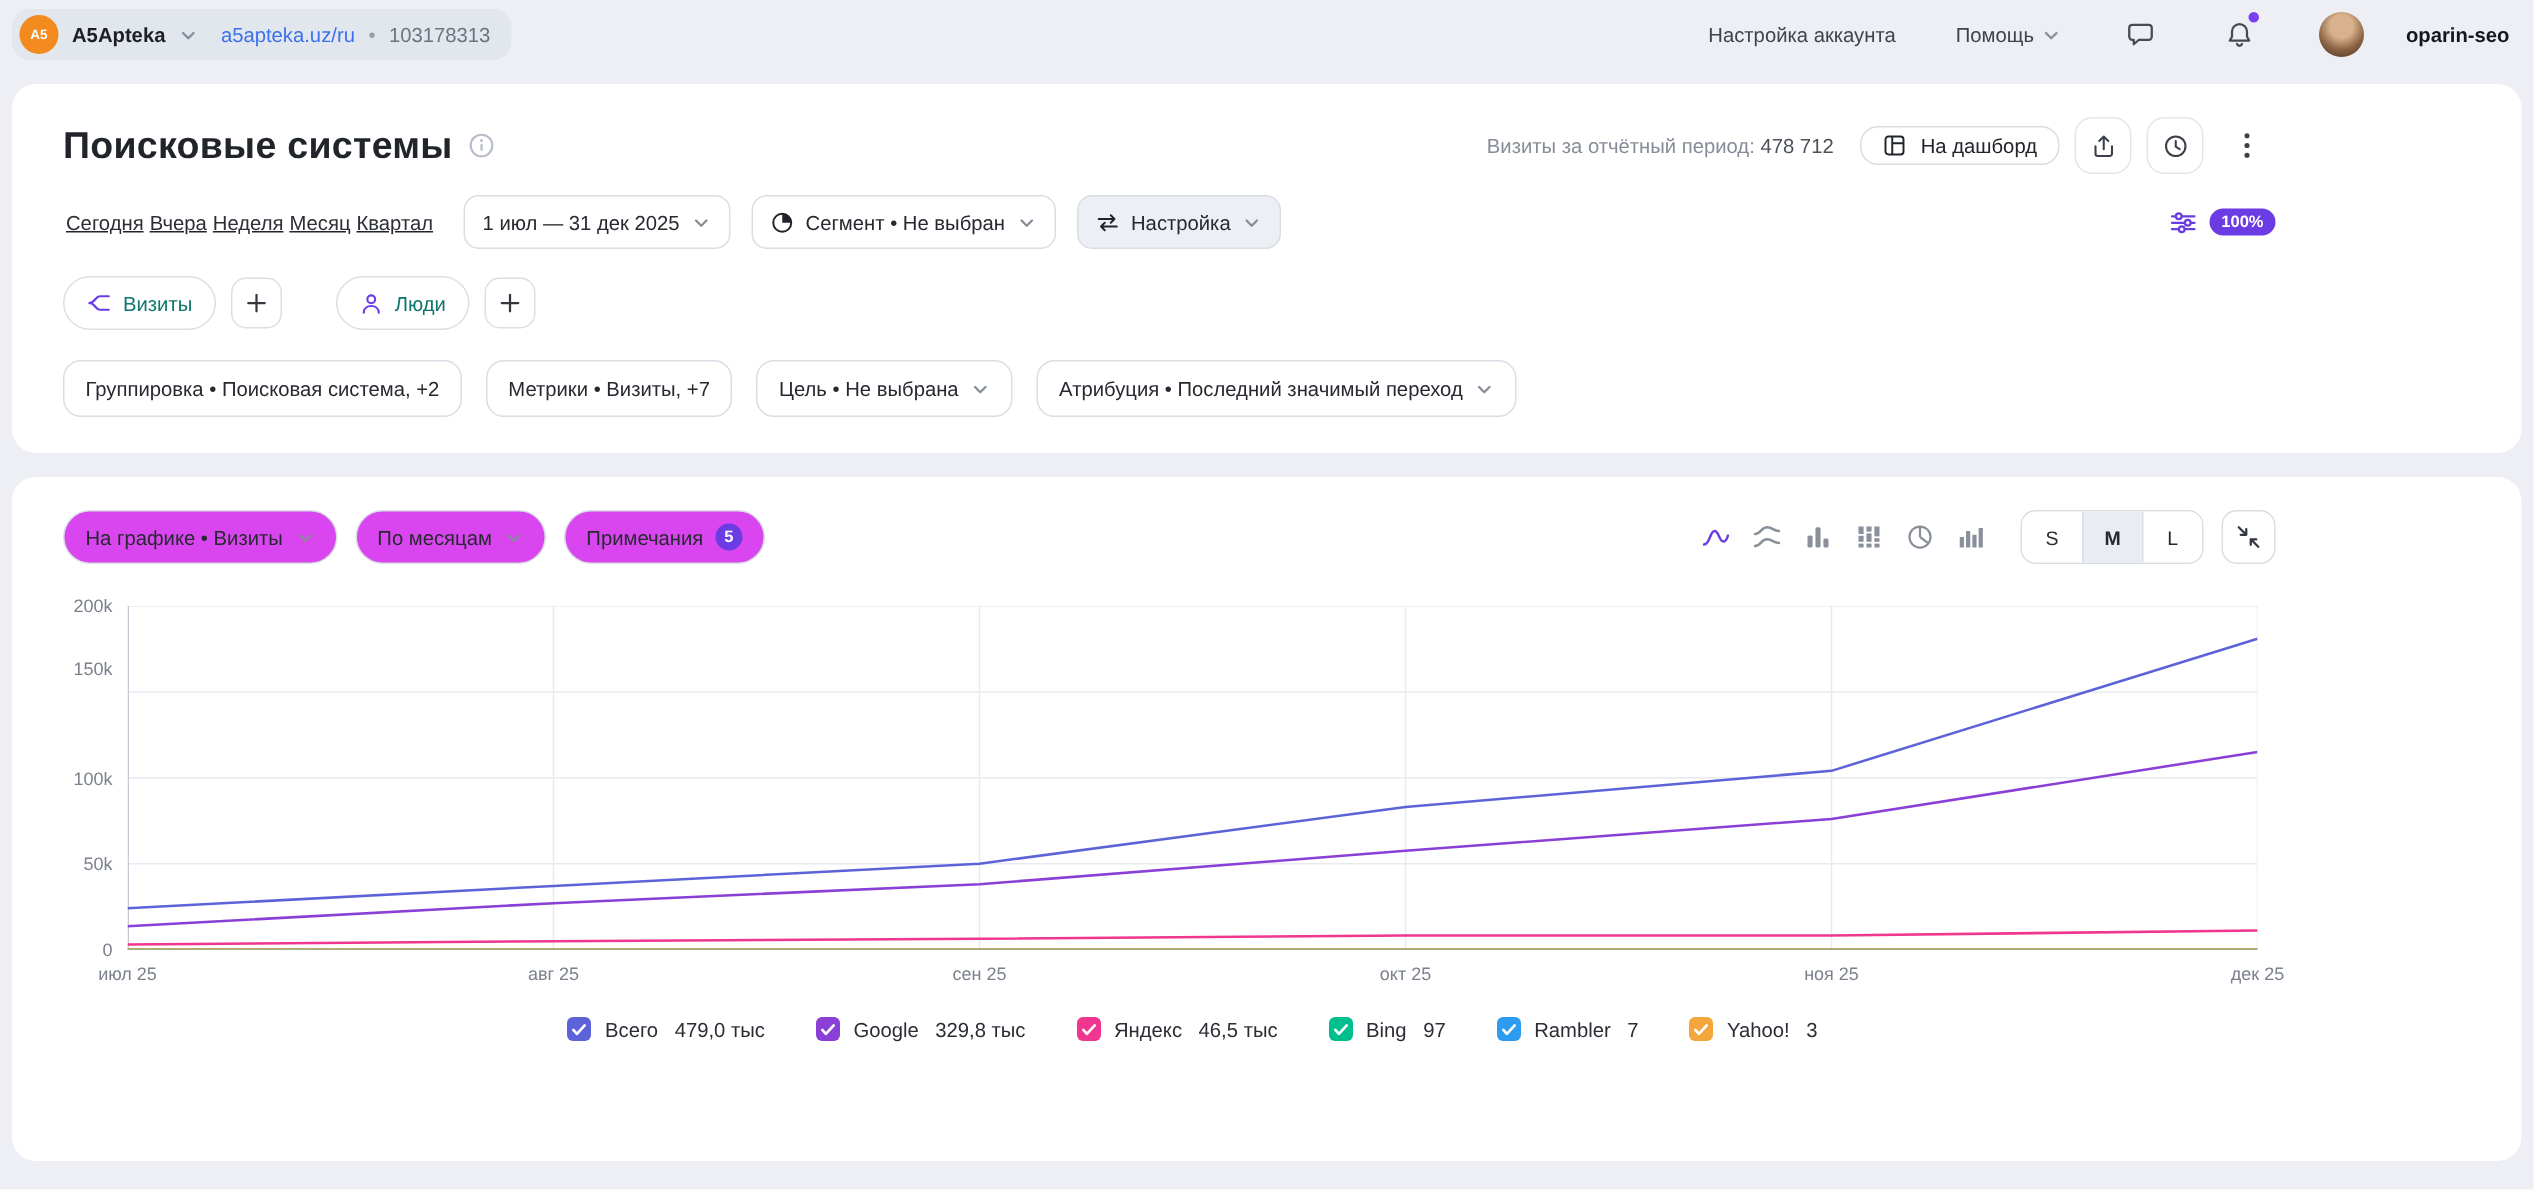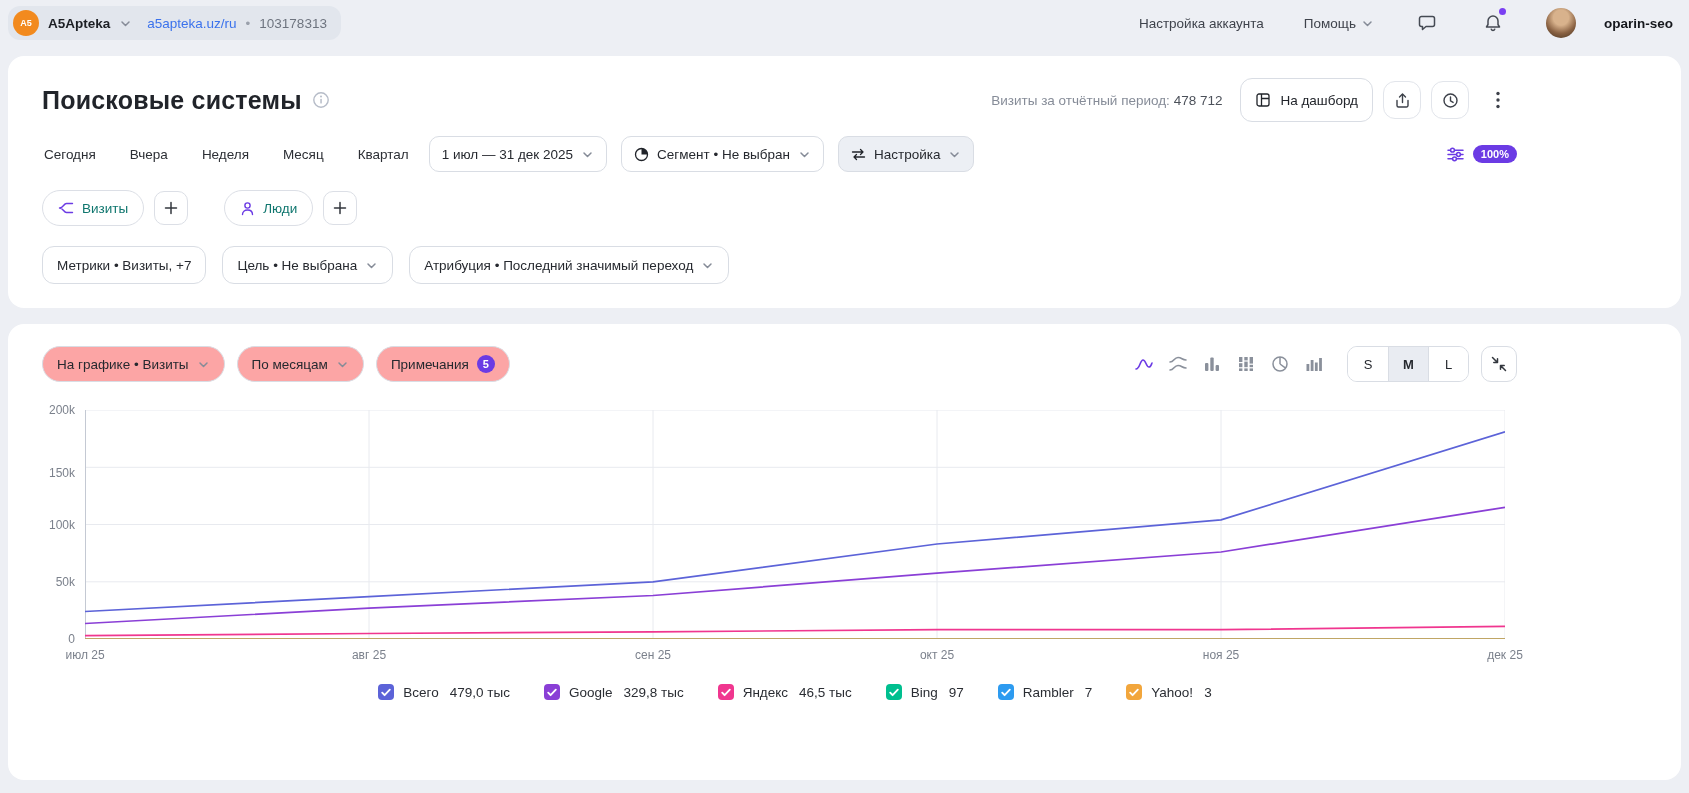--- a/index.html
+++ b/index.html
@@ -34,47 +34,47 @@
   .chart-card { margin-top:16px; padding:22px 34px 80px 34px; }
   .inset-r { margin-right:130px; }
 
   
   .title-row { display:flex; align-items:center; }
   .page-title { font-size:25px; font-weight:bold; letter-spacing:.2px; }
   .info-ic { margin-left:10px; display:flex; }
   .tr-right { margin-left:auto; display:flex; align-items:center; gap:10px; }
   .visits-sum { color:#868c98; margin-right:8px; }
   .visits-sum b { color:#4c515a; font-weight:normal; }
-  .h-btn { height:44px; border:1px solid #d9dde4; border-radius:12px; display:inline-flex; align-items:center; gap:9px; padding:0 14px; background:#fff; color:#21242a; }
+  .h-btn { height:26px; border:1px solid #d9dde4; border-radius:12px; display:inline-flex; align-items:center; gap:9px; padding:0 14px; background:#fff; color:#21242a; }
   .icon-btn { width:38px; height:38px; border:1px solid #e2e5eb; border-radius:12px; display:inline-flex; align-items:center; justify-content:center; background:#fff; }
   .kebab-btn { border:none; }
 
   
   .tool-row { display:flex; align-items:center; margin-top:14px; }
-  .period-tabs { display:flex; align-items:center; gap:30px; margin-right:18px; }
+  .period-tabs { display:flex; align-items:center; margin-right:18px;text-decoration:underline; }
   .period-tab { color:#2c2f35; padding:8px 2px; }
   .pill { height:36px; border:1px solid #d9dde4; border-radius:10px; padding:0 12px; display:inline-flex; align-items:center; gap:8px; background:#fff; color:#26292f; white-space:nowrap; }
   .pill + .pill { margin-left:14px; }
   .pill.grayed { background:#eceff4; }
   .sampling { margin-left:auto; display:flex; align-items:center; gap:8px; }
   .badge-100 { background:#6b3be4; color:#fff; font-size:11px; font-weight:bold; border-radius:10px; padding:3px 8px; }
 
   
   .chips-row { display:flex; align-items:center; margin-top:18px; gap:10px; }
   .chip { height:36px; border:1px solid #dcdfe6; border-radius:18px; padding:0 15px; display:inline-flex; align-items:center; gap:8px; color:#0f766e; background:#fff; }
   .add-btn { width:34px; height:34px; border:1px solid #dcdfe6; border-radius:10px; display:inline-flex; align-items:center; justify-content:center; background:#fff; }
   .chips-gap { width:16px; }
 
   
   .filters-row { display:flex; align-items:center; margin-top:20px; gap:16px; }
   .filters-row .pill { height:38px; border-radius:12px; padding:0 14px; margin-left:0; }
 
   
   .chart-controls { display:flex; align-items:center; }
-  .rpill { height:36px; border:1px solid #d9dde4; border-radius:18px; padding:0 14px; display:inline-flex; align-items:center; gap:8px; background:#fca5a5; color:#26292f; }
+  .rpill { height:36px; border:1px solid #d9dde4; border-radius:18px; padding:0 14px; display:inline-flex; align-items:center; gap:8px; background:#d946ef; color:#26292f; }
   .rpill + .rpill { margin-left:12px; }
   .notes-badge { width:18px; height:18px; border-radius:50%; background:#6b3be4; color:#fff; font-size:11px; font-weight:bold; display:inline-flex; align-items:center; justify-content:center; }
   .cc-right { margin-left:auto; display:flex; align-items:center; }
   .ct-btn { width:34px; height:34px; display:inline-flex; align-items:center; justify-content:center; color:#8a909b; border-radius:8px; }
   .ct-btn.active { color:#6b3be4; }
   .size-toggle { display:flex; border:1px solid #d9dde4; border-radius:10px; overflow:hidden; height:36px; margin-left:16px; }
   .size-opt { width:40px; display:flex; align-items:center; justify-content:center; color:#26292f; font-size:13px; border-left:1px solid #d9dde4; background:#fff; }
   .size-opt:first-child { border-left:none; }
   .size-opt.active { background:#e9ecf2; font-weight:bold; }
   .collapse-btn { margin-left:12px; width:36px; height:36px; border:1px solid #d9dde4; border-radius:10px; display:inline-flex; align-items:center; justify-content:center; background:#fff; }
@@ -243,20 +243,23 @@
     </button>
     <button class="add-btn">
       <svg width="14" height="14" viewBox="0 0 14 14" fill="none" stroke="#33373e" stroke-width="1.5" stroke-linecap="round">
           <path d="M7 1.5v11M1.5 7h11"></path>
         </svg>
     </button>
   </div>
 
   <div class="filters-row">
       <button class="pill">
+        <span>Группировка • Поисковая система, +2</span>
+      </button>
+      <button class="pill">
         <span>Метрики • Визиты, +7</span>
       </button>
       <button class="pill">
         <span>Цель • Не выбрана</span>
         <svg width="13" height="13" viewBox="0 0 13 13" fill="none" stroke="#868c98" stroke-width="1.5" stroke-linecap="round" stroke-linejoin="round">
           <path d="M3 5l3.5 3.5L10 5"></path>
         </svg>
       </button>
       <button class="pill">
         <span>Атрибуция • Последний значимый переход</span>
@@ -344,21 +347,21 @@
           </svg>
       </button>
     </div>
   </div>
 
   <div class="chart-area">
     <div class="y-labels">
         <span style="top: 229px;">0</span>
         <span style="top: 171.75px;">50k</span>
         <span style="top: 114.5px;">100k</span>
-        <span style="top: 63px;">150k</span>
+        <span style="top: 42px;">150k</span>
         <span style="top: 0px;">200k</span>
       </div>
     <div class="plot">
       <svg width="1420" height="229" viewBox="0 0 1420 229">
           <line x1="0" x2="1420" y1="229.0" y2="229.0" stroke="#c4c9d3" stroke-width="1"></line>
           <line x1="0" x2="1420" y1="171.8" y2="171.8" stroke="#e8eaef" stroke-width="1"></line>
           <line x1="0" x2="1420" y1="114.5" y2="114.5" stroke="#e8eaef" stroke-width="1"></line>
           <line x1="0" x2="1420" y1="57.3" y2="57.3" stroke="#e8eaef" stroke-width="1"></line>
           <line x1="0" x2="1420" y1="0.0" y2="0.0" stroke="#e8eaef" stroke-width="1"></line>
           <line x1="284.0" x2="284.0" y1="0" y2="229" stroke="#e8eaef" stroke-width="1"></line>

